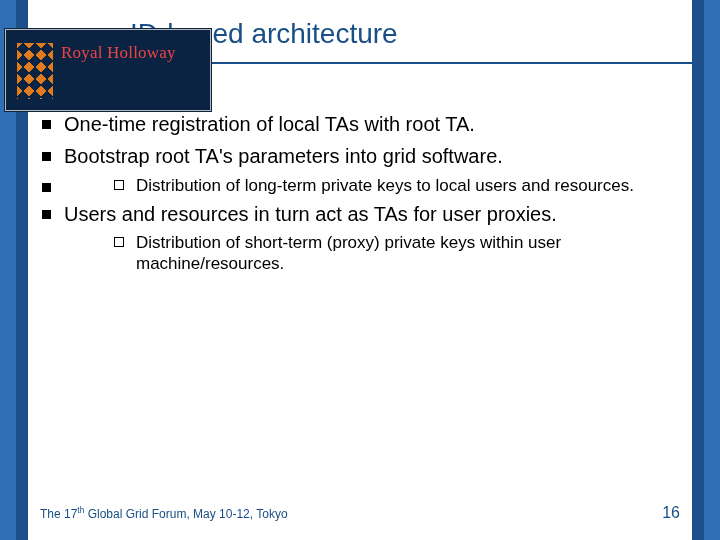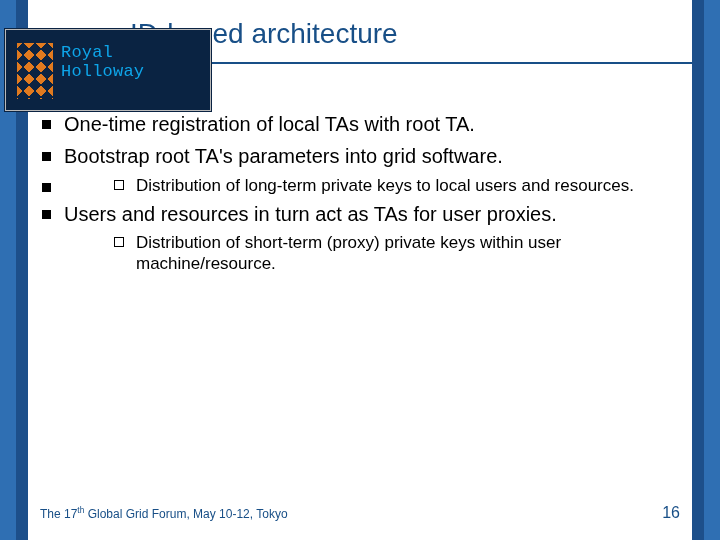--- a/index.html
+++ b/index.html
@@ -48,22 +48,22 @@
     background:
       linear-gradient(135deg, #e07a1f 25%, transparent 25%) 0 0/12px 12px,
       linear-gradient(225deg, #e07a1f 25%, transparent 25%) 0 0/12px 12px,
       linear-gradient(315deg, #e07a1f 25%, transparent 25%) 0 0/12px 12px,
       linear-gradient(45deg,  #e07a1f 25%, transparent 25%) 0 0/12px 12px,
       #0a2342;
   }
   .logo-text {
     position: absolute;
     left: 56px; top: 14px; right: 10px;
-    color: #0ea5e9;
-    font-family: Liberation Mono, monospace;
+    color: #ef4444;
+    font-family: Liberation Serif, serif;
   }
   .logo-text .l1 { font-size: 17px; letter-spacing: 0.2px; }
   .logo-text .l2 { font-size: 12px; margin-top: 10px; }
   .content {
     position: absolute;
     left: 28px; right: 28px; top: 112px; bottom: 60px;
     color: #000;
     font-size: 20px;
     line-height: 1.28;
   }
@@ -118,21 +118,21 @@
     <ul class="b1">
       <li><span>One-time registration of local TAs with root TA.</span></li>
       <li><span>Bootstrap root TA's parameters into grid software.</span></li>
       <li>
         <ul class="b2">
           <li><span>Distribution of long-term private keys to local users and resources.</span></li>
         </ul>
       </li>
       <li><span>Users and resources in turn act as TAs for user proxies.</span>
         <ul class="b2">
-          <li><span>Distribution of short-term (proxy) private keys within user machine/resource.</span></li>
+          <li><span>Distribution of short-term (proxy) private keys within user machine/resources.</span></li>
         </ul>
       </li>
     </ul>
   </div>
 
   <div class="footer">
     <div>
       <span>The 17</span><sup>th</sup><span> Global Grid Forum, May 10-12, Tokyo</span>
     </div>
     <div class="pageno">16</div>

